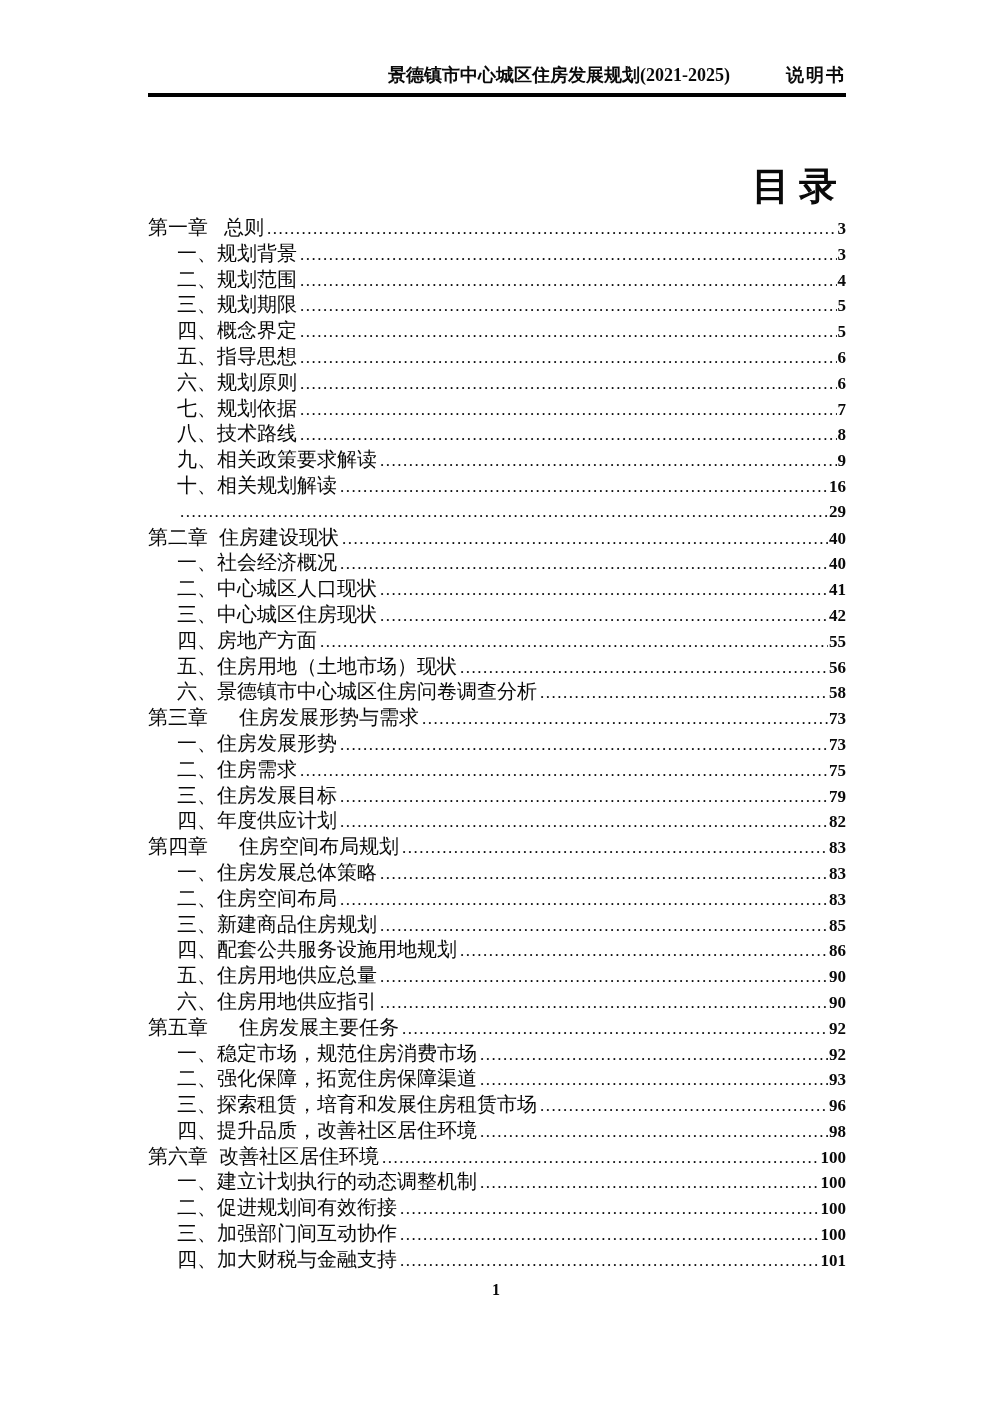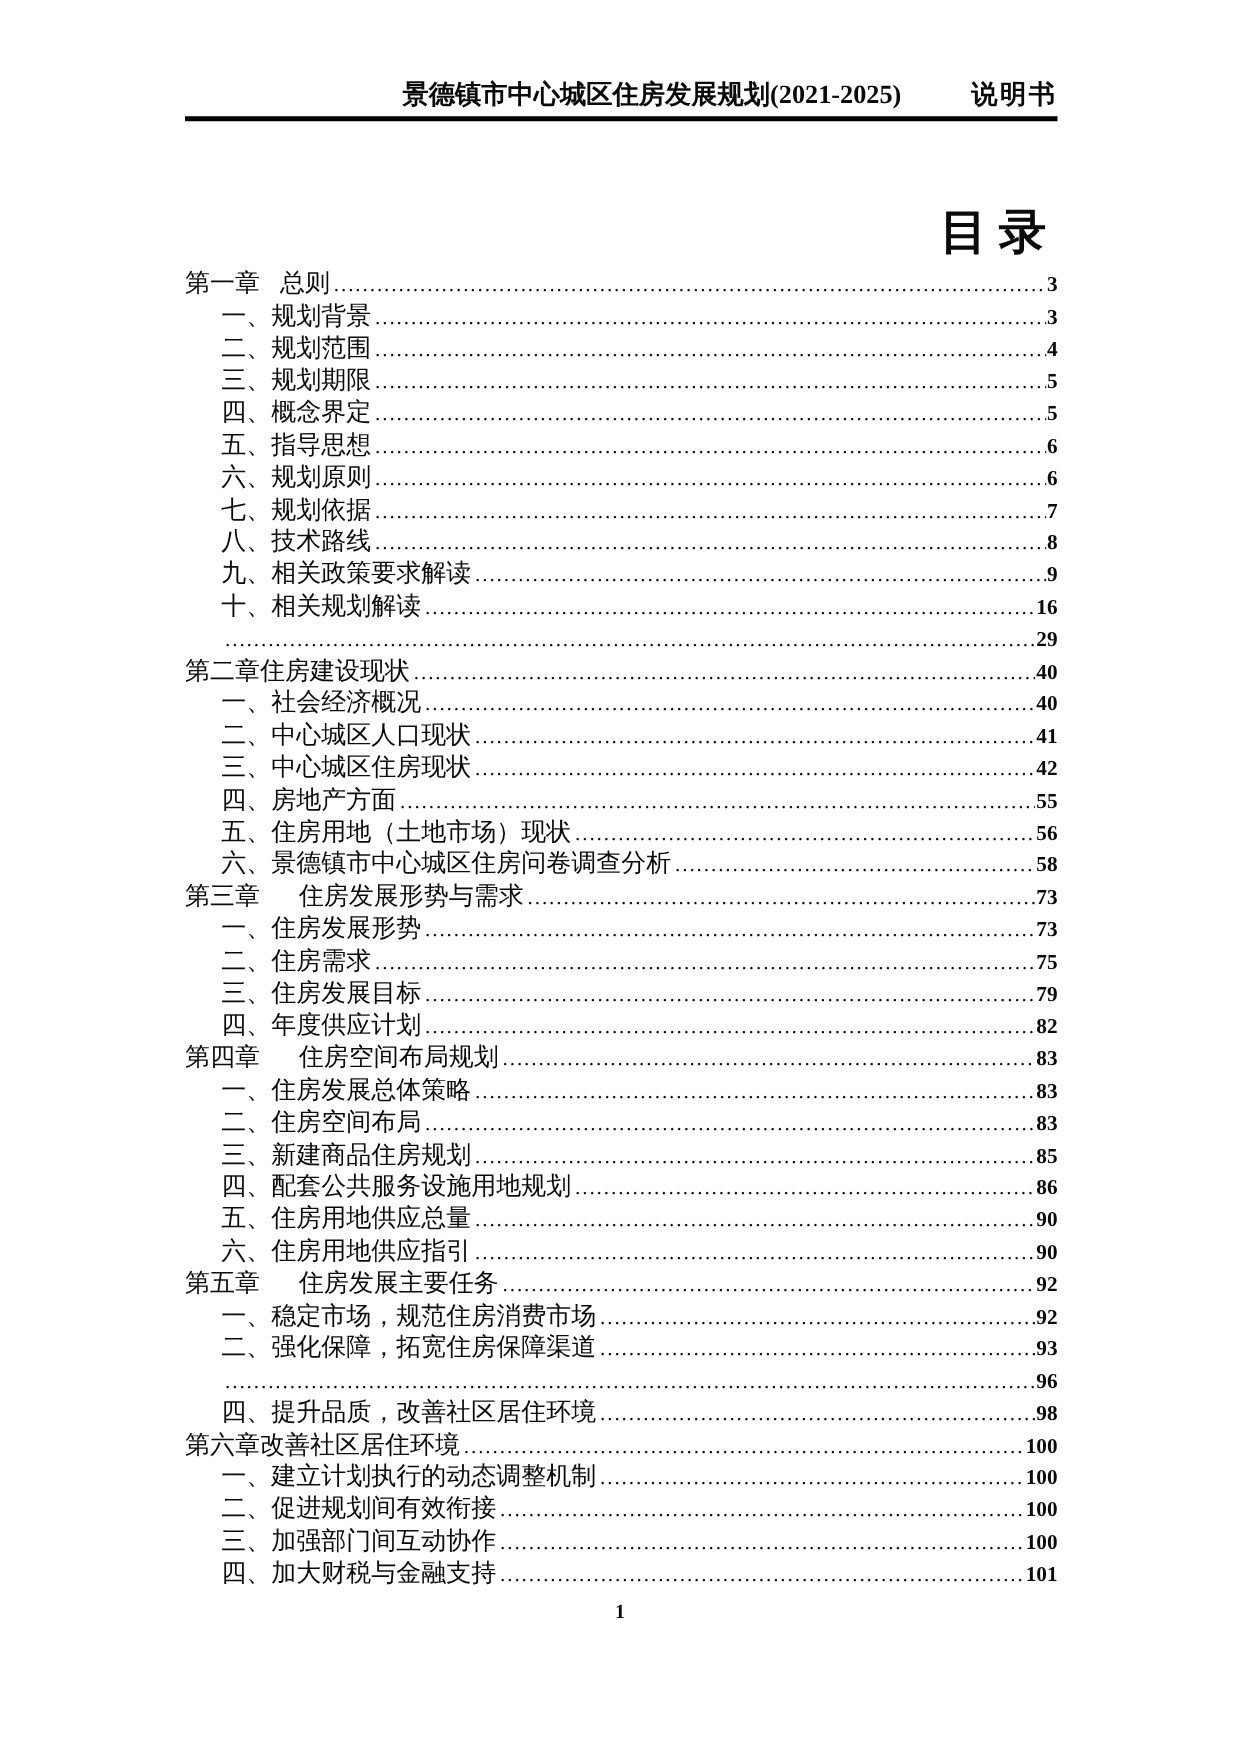--- a/index.html
+++ b/index.html
@@ -22,21 +22,21 @@
     width: 698px;
   }
   
   .header { padding-top: 62px; }
   .header-row {
     display: flex;
     justify-content: flex-end;
     align-items: baseline;
     height: 26px;
     line-height: 26px;
-    font-size: 21px;
+    font-size: 18px;
     font-weight: 600;
   }
   .header-doc-title { white-space: nowrap; }
   .header-spacer { width: 56px; flex: 0 0 auto; }
   .header-doc-type { white-space: nowrap; letter-spacing: 2px; }
   .header-rule {
     margin-top: 5px;
     border-top: 4px solid #000000;
     height: 0;
   }
@@ -57,21 +57,21 @@
     display: flex;
     align-items: baseline;
     height: 25.8px;
     line-height: 25.8px;
     font-size: 20px;
     white-space: nowrap;
   }
   .toc-row.sub { padding-left: 29px; }
   .toc-row .label { flex: 0 0 auto; }
   .toc-row .title { flex: 0 0 auto; }
-  .toc-row .title.gap-small  { }
+  .toc-row .title.gap-small  { margin-left: 11px; }
   .toc-row .title.gap-medium { margin-left: 16px; }
   .toc-row .title.gap-wide   { margin-left: 31px; }
   .leader {
     flex: 1 1 auto;
     overflow: hidden;
     margin: 0 1px 0 3px;
     font-size: 17px;
     letter-spacing: 1.5px;
     color: #0a0a0a;
   }
@@ -280,20 +280,21 @@
         <span class="title">一、稳定市场，规范住房消费市场</span>
         <span class="leader"></span>
         <span class="page-num">92</span>
       </div>
       <div class="toc-row sub">
         <span class="title">二、强化保障，拓宽住房保障渠道</span>
         <span class="leader"></span>
         <span class="page-num">93</span>
       </div>
       <div class="toc-row sub">
+        <span class="title">三、探索租赁，培育和发展住房租赁市场</span>
         <span class="leader"></span>
         <span class="page-num">96</span>
       </div>
       <div class="toc-row sub">
         <span class="title">四、提升品质，改善社区居住环境</span>
         <span class="leader"></span>
         <span class="page-num">98</span>
       </div>
       <div class="toc-row chapter">
         <span class="label">第六章</span>

